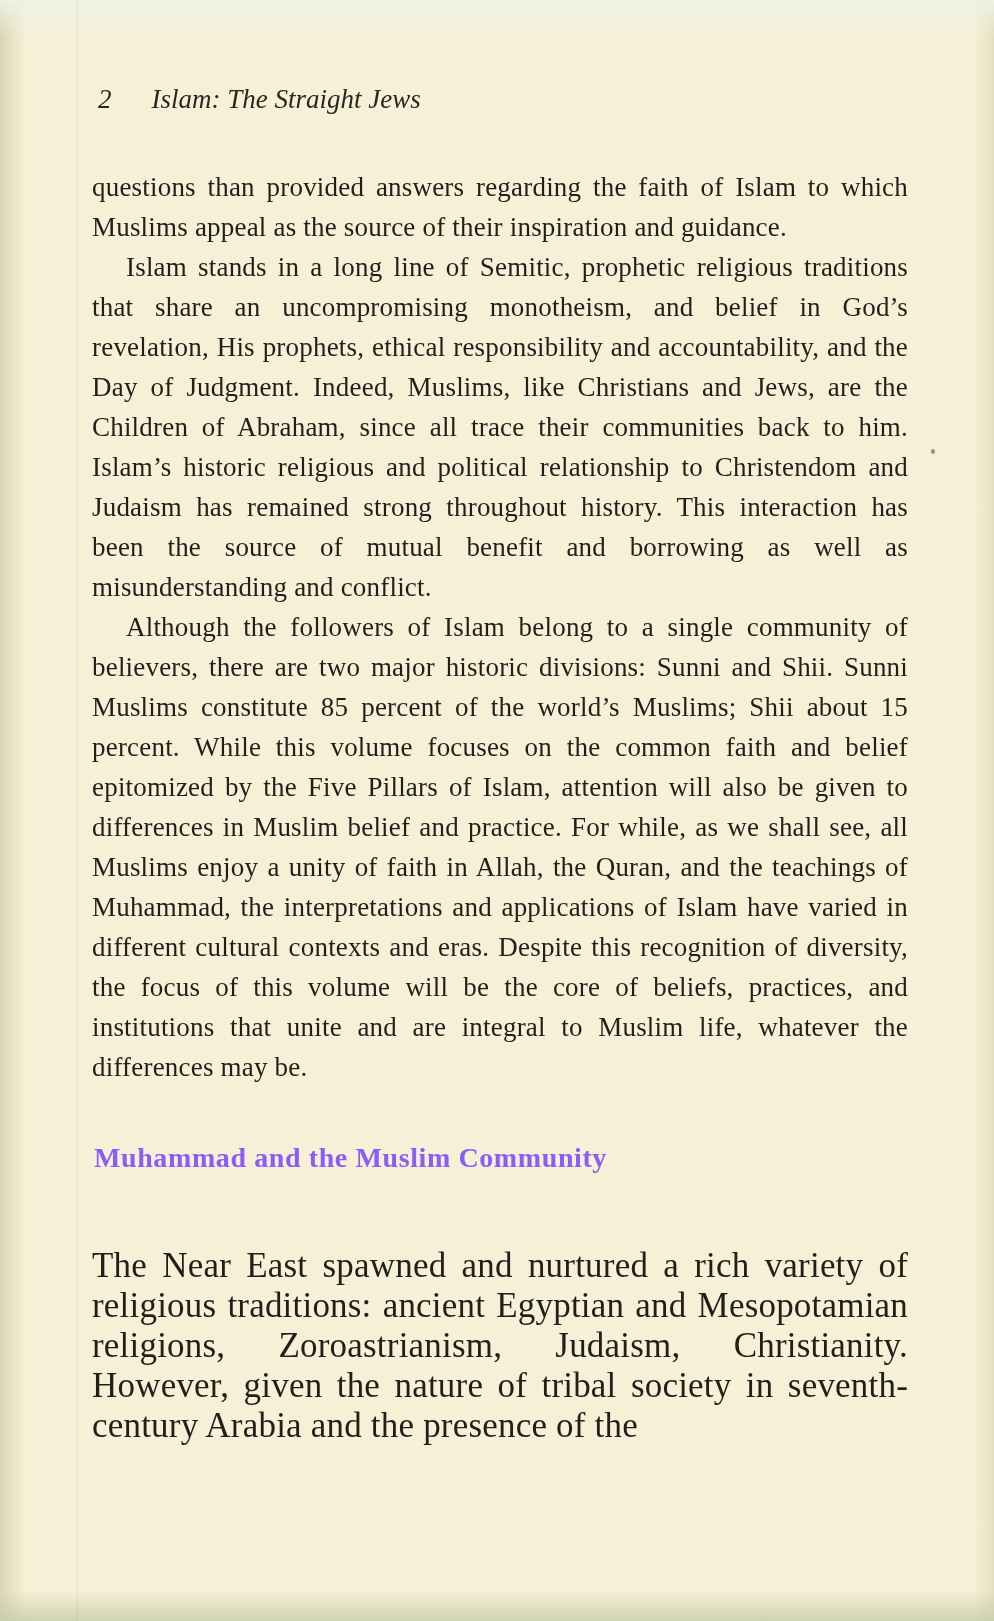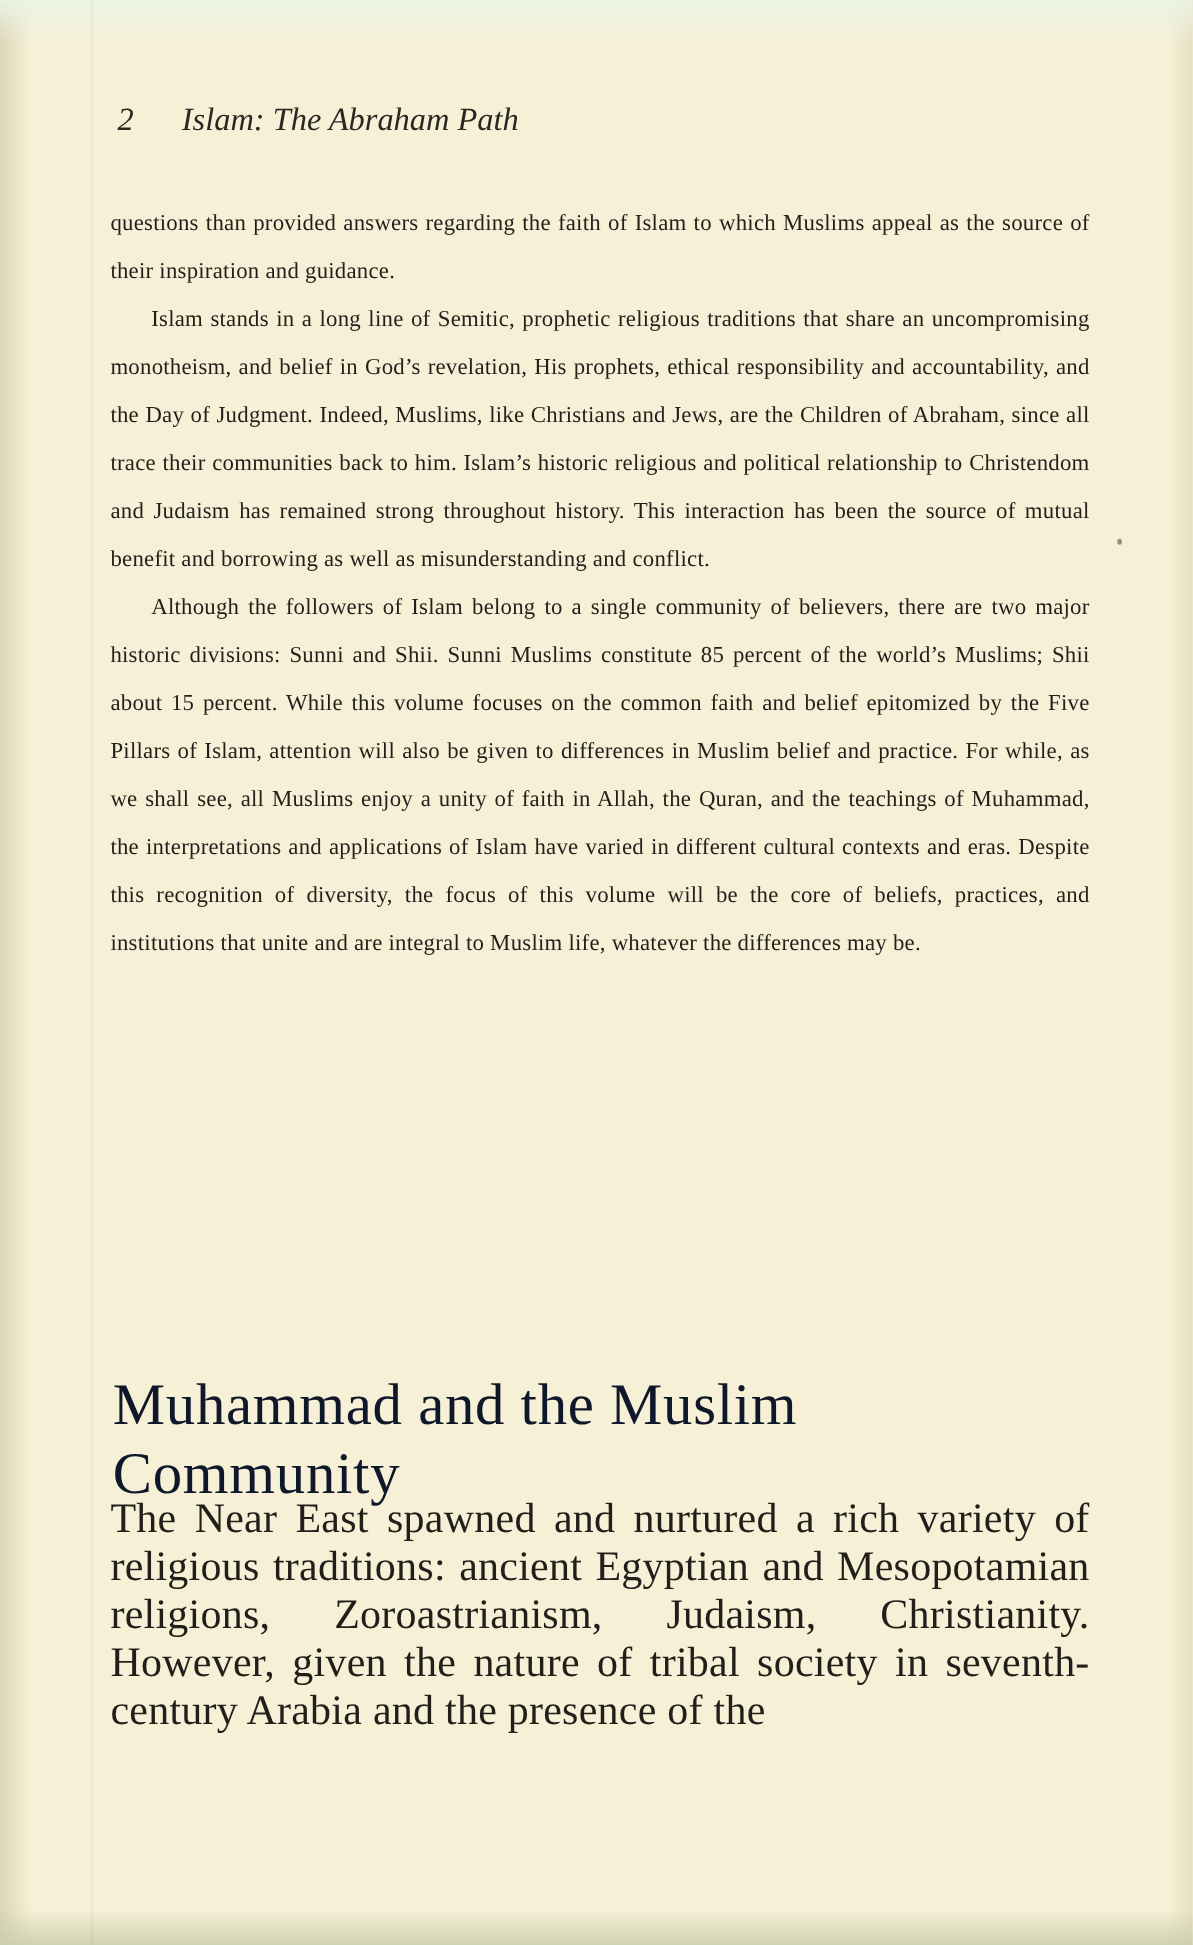--- a/index.html
+++ b/index.html
@@ -50,41 +50,41 @@
     gap: 40px;
     font-size: 27px;
     font-style: italic;
     color: #2a2722;
   }
   .body-text {
     position: absolute;
     top: 167px;
     left: 92px;
     width: 816px;
-    font-size: 19px;
+    font-size: 27px;
     line-height: 40px;
     text-align: justify;
     letter-spacing: 0.2px;
   }
   .body-text p {
     margin: 0;
   }
   .body-text p.indent {
     text-indent: 34px;
   }
   .section-heading {
     position: absolute;
     top: 1142px;
     left: 94px;
     width: 820px;
     margin: 0;
-    font-size: 49px;
-    font-weight: normal;
+    font-size: 28px;
+    font-weight: bold;
     letter-spacing: 0.6px;
-    color: #0f172a;
+    color: #8b5cf6;
   }
   .section-text {
     position: absolute;
     top: 1246px;
     left: 92px;
     width: 816px;
     font-size: 35px;
     line-height: 40px;
     text-align: justify;
     letter-spacing: 0.2px;
@@ -95,21 +95,21 @@
 </style>
 </head>
 <body>
 
 <div class="paper-surface"></div>
 <div class="left-crease"></div>
 <div class="scan-speck"></div>
 
 <header class="running-head">
   <span>2</span>
-  <span>Islam: The Abraham Path</span>
+  <span>Islam: The Straight Jews</span>
 </header>
 
 <main class="body-text">
   <p>questions than provided answers regarding the faith of Islam to which Muslims appeal as the source of their inspiration and guidance.</p>
   <p class="indent">Islam stands in a long line of Semitic, prophetic religious traditions that share an uncompromising monotheism, and belief in God’s revelation, His prophets, ethical responsibility and accountability, and the Day of Judgment. Indeed, Muslims, like Christians and Jews, are the Children of Abraham, since all trace their communities back to him. Islam’s historic religious and political relationship to Christendom and Judaism has remained strong throughout history. This interaction has been the source of mutual benefit and borrowing as well as misunderstanding and conflict.</p>
   <p class="indent">Although the followers of Islam belong to a single community of believers, there are two major historic divisions: Sunni and Shii. Sunni Muslims constitute 85 percent of the world’s Muslims; Shii about 15 percent. While this volume focuses on the common faith and belief epitomized by the Five Pillars of Islam, attention will also be given to differences in Muslim belief and practice. For while, as we shall see, all Muslims enjoy a unity of faith in Allah, the Quran, and the teachings of Muhammad, the interpretations and applications of Islam have varied in different cultural contexts and eras. Despite this recognition of diversity, the focus of this volume will be the core of beliefs, practices, and institutions that unite and are integral to Muslim life, whatever the differences may be.</p>
 </main>
 
 <h1 class="section-heading">Muhammad and the Muslim Community</h1>
 

